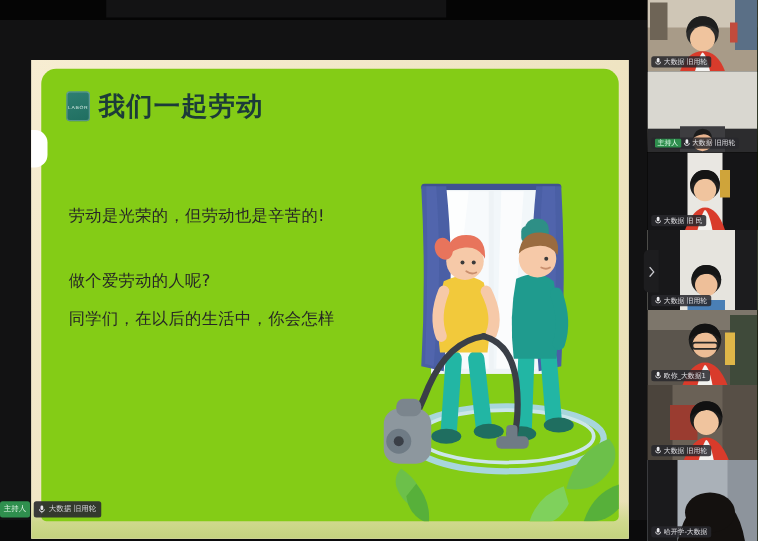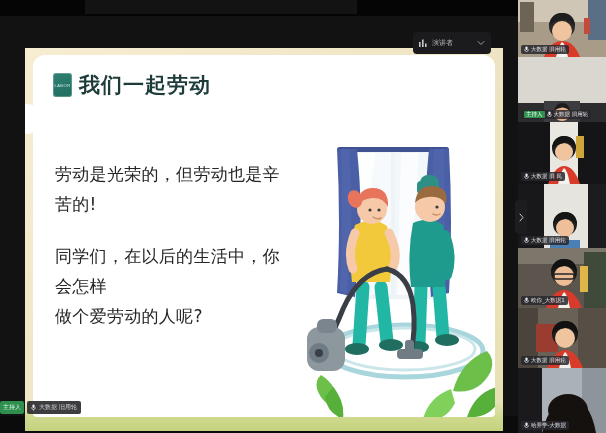--- a/index.html
+++ b/index.html
@@ -33,21 +33,21 @@
     position:absolute; left:25px; top:32px; width:478px; height:383px;
     background:#f5eccf;
     overflow:hidden;
   }
   .slide-wrap::after{  
     content:""; position:absolute; inset:0;
     background:linear-gradient(135deg,#f7edd2 0%,#efe4c2 55%,#e8e0b4 100%);
   }
   .slide{
     position:absolute; left:8px; top:7px; width:462px; height:362px;
-    background:#ffffff; border-radius:12px 12px 4px 4px;
+    background:#84cc16; border-radius:12px 12px 4px 4px;
     overflow:hidden; z-index:2;padding-left:12px;
   }
   
   .slide-notch{
     position:absolute; left:-1px; top:56px; width:14px; height:30px;
     background:#ffffff; border-radius:0 10px 10px 0; z-index:3;
   }
   
   .slide-foot{
     position:absolute; left:0; bottom:0; width:478px; height:30px;
@@ -71,21 +71,21 @@
   }
   .title-text{
     font-family:"DejaVu Sans",sans-serif;
     font-size:21px; font-weight:700; color:#1c3b39; letter-spacing:1px;
   }
 
   
   .body-text{
     position:absolute; left:22px; top:104px; width:232px;
     font-family:"DejaVu Sans",sans-serif;
-    color:#262626; font-size:17px; line-height:30px; letter-spacing:.3px;
+    color:#262626; font-size:13px; line-height:30px; letter-spacing:.3px;
   }
   .body-text p{ margin:0; }
   .body-text .gap{ height:22px; }
 
   
   .art{
     position:absolute; left:268px; top:82px; width:196px; height:282px;
   }
 
   
@@ -168,22 +168,22 @@
         <div class="title-row">
           <div class="title-badge">
             <span>LABOR</span>
           </div>
           <div class="title-text">我们一起劳动</div>
         </div>
 
         <div class="body-text">
           <p>劳动是光荣的，但劳动也是辛苦的!</p>
           <div class="gap"></div>
+          <p>做个爱劳动的人呢?</p>
           <p>同学们，在以后的生活中，你会怎样</p>
-          <p>做个爱劳动的人呢?</p>
           <div class="gap"></div>
         </div>
 
         <div class="art">
           <svg viewBox="0 0 196 282" width="196" height="282">
 
             <rect x="44" y="12" width="96" height="150" fill="#f3f6f8"></rect>
             <rect x="44" y="12" width="96" height="150" fill="#eef3f6"></rect>
 
             <rect x="48" y="16" width="42" height="142" fill="#f7fafc"></rect>
@@ -256,31 +256,20 @@
             <path d="M196 250 q-22 6 -30 30 q22 2 32 -16 Z" fill="#57b03a"></path>
             <path d="M150 252 q-22 8 -28 30 q22 4 32 -16 Z" fill="#7fd15c"></path>
           </svg>
         </div>
 
       </div>
 
       <div class="slide-notch"></div>
     </div>
 
-    <div class="layout-dd">
-      <svg width="8" height="8" viewBox="0 0 8 8">
-        <rect x="0" y="3" width="1.6" height="5" fill="#c8c8cc"></rect>
-        <rect x="3" y="0.5" width="1.6" height="7.5" fill="#c8c8cc"></rect>
-        <rect x="6" y="4.5" width="1.6" height="3.5" fill="#c8c8cc"></rect>
-      </svg>
-      <span class="lbl">演讲者</span>
-      <svg width="8" height="6" viewBox="0 0 8 6">
-        <path d="M1 1.5 L4 4.5 L7 1.5" stroke="#9a9aa0" stroke-width="1" fill="none" stroke-linecap="round"></path>
-      </svg>
-    </div>
 
     <div class="self-badge">
       <span class="pill-green">主持人</span>
       <span class="pill-dark">
         <svg width="5" height="7" viewBox="0 0 5 7">
           <rect x="1.4" y="0.4" width="2.2" height="3.6" rx="1.1" fill="#e8e8ec"></rect>
           <path d="M0.5 3.4 a2 2 0 0 0 4 0" stroke="#e8e8ec" stroke-width=".7" fill="none"></path>
           <rect x="2.2" y="5.2" width=".6" height="1.4" fill="#e8e8ec"></rect>
         </svg>
         <span>大数据 旧用轮</span>

